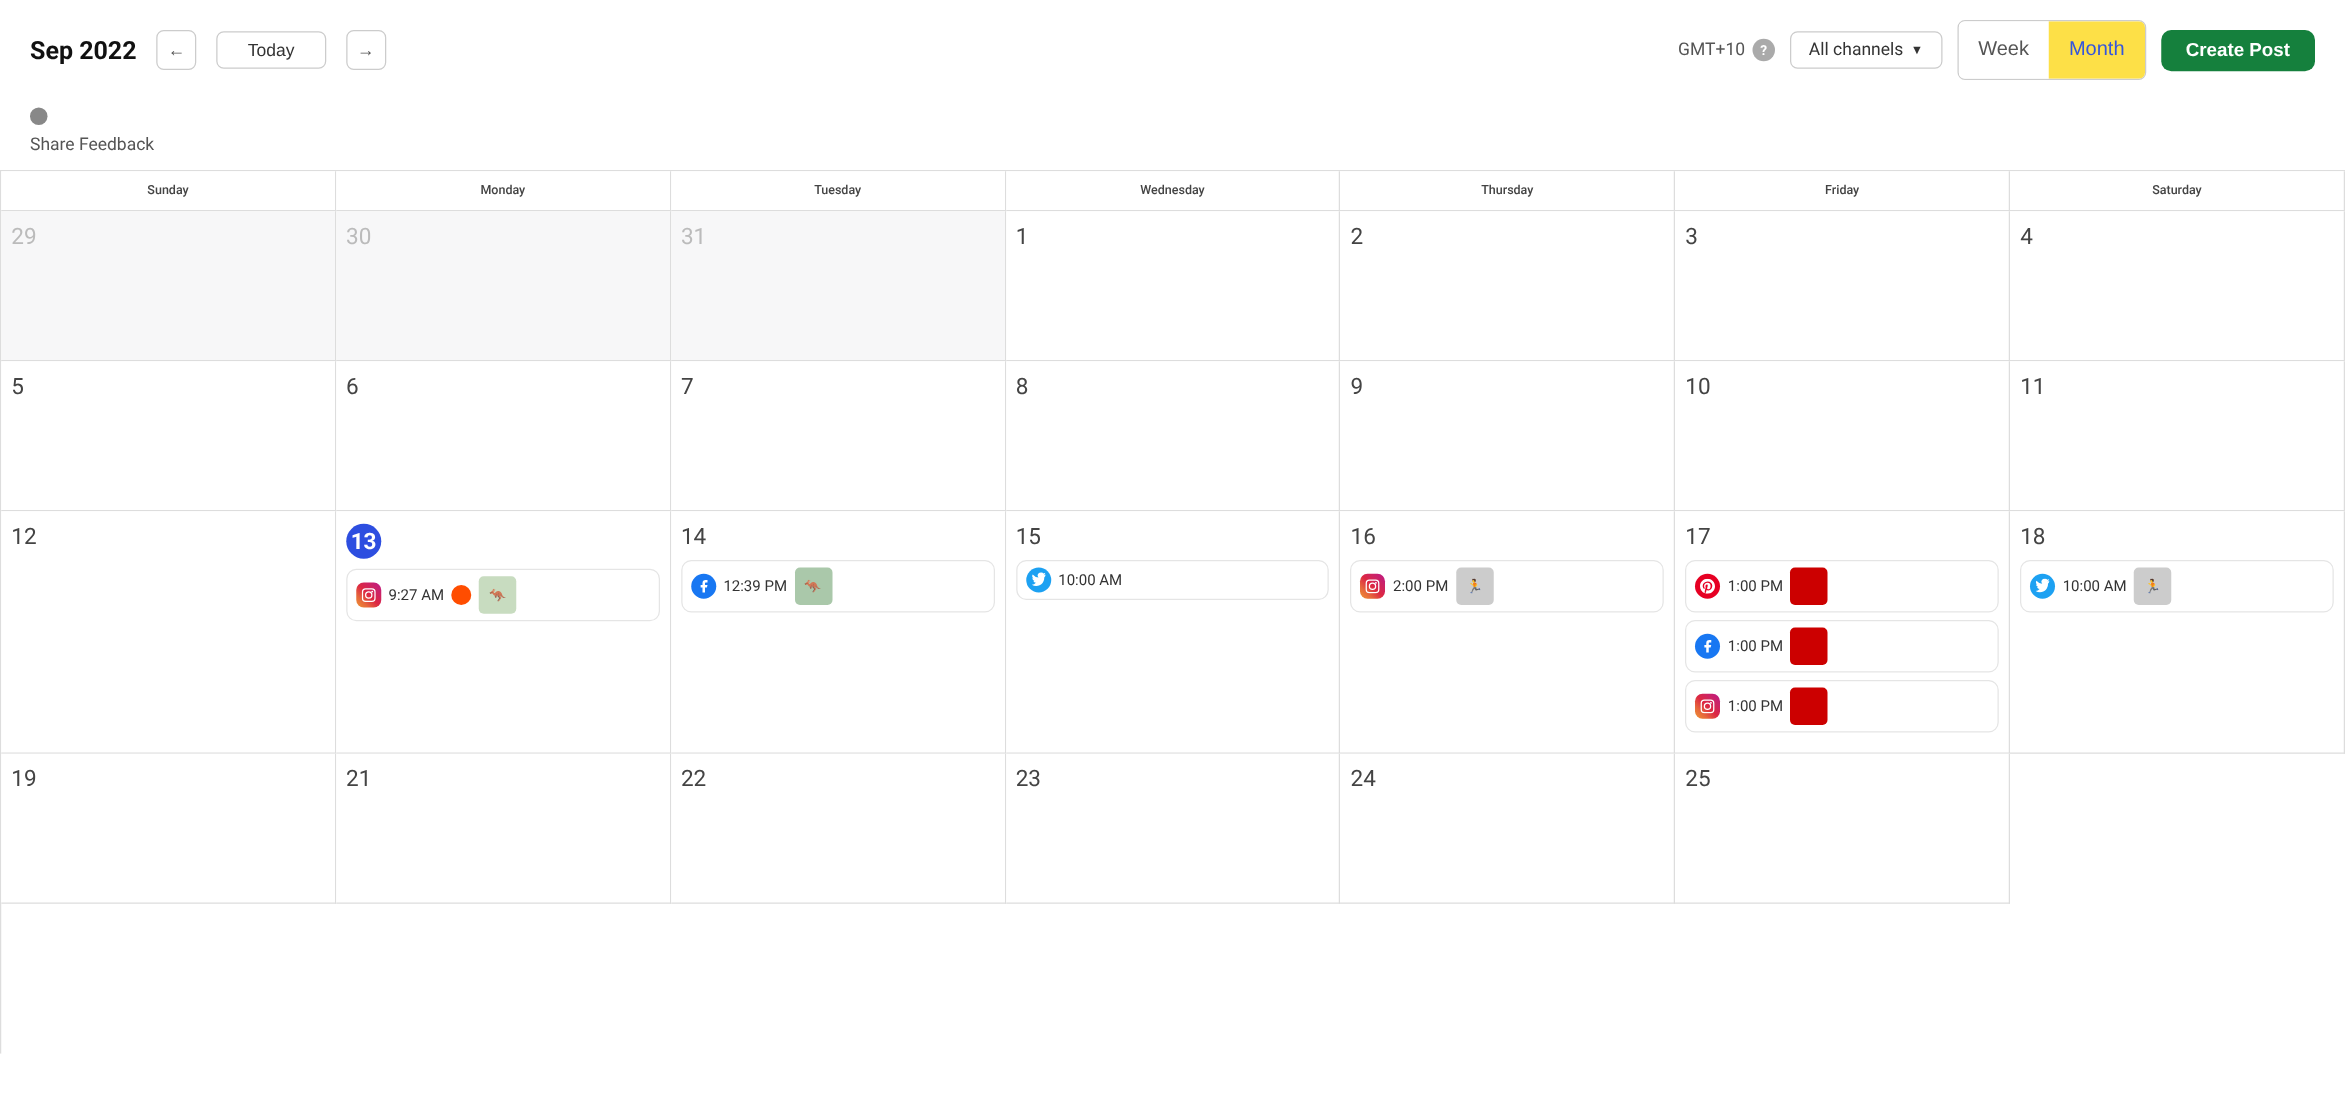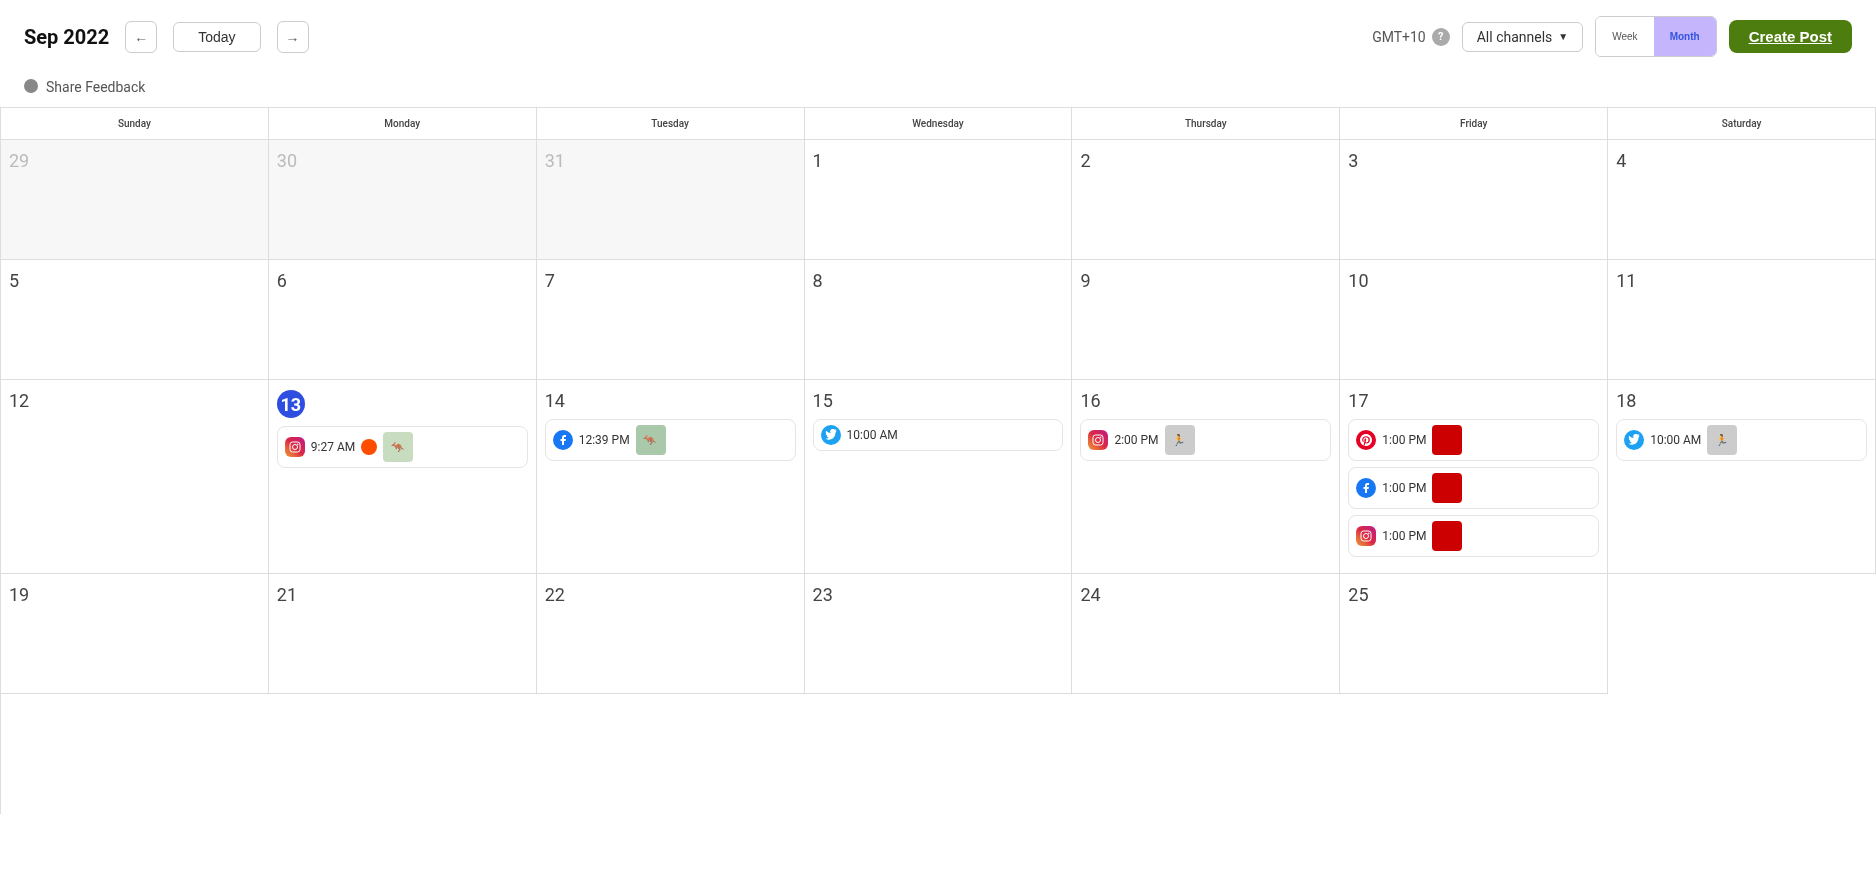--- a/index.html
+++ b/index.html
@@ -73,45 +73,44 @@
       border: 1.5px solid #ccc;
       border-radius: 6px;
       overflow: hidden;
     }
 
     .view-btn {
       padding: 14px 16px;
       border: none;
       background: #fff;
       cursor: pointer;
-      font-size: 10px; color: #555;
+      font-size: 16px; color: #555;
     }
 
     .view-btn.active {
-      background: #c4b5fd;
+      background: #fde047;
       color: #3355dd;
-      font-weight: 700;
+      font-weight: 400;
     }
 
     .create-post-btn {
       padding: 8px 20px;
-      background: #4d7c0f;
+      background: #15803d;
       color: #fff;
       border: none;
       border-radius: 8px;
       font-size: 15px;
       font-weight: 600;
       cursor: pointer;
-      text-decoration: underline;
     }
 
     .feedback-bar {
       display: flex; align-items: flex-start; gap: 8px;
       padding: 6px 24px 12px;
-      font-size: 14px; color: #555;
+      font-size: 14px; color: #555; flex-direction: column;
     }
 
     .feedback-dot {
       width: 14px; height: 14px;
       border-radius: 50%;
       background: #888;
     }
 
     .calendar-grid {
       border-top: 1.5px solid #ddd;

